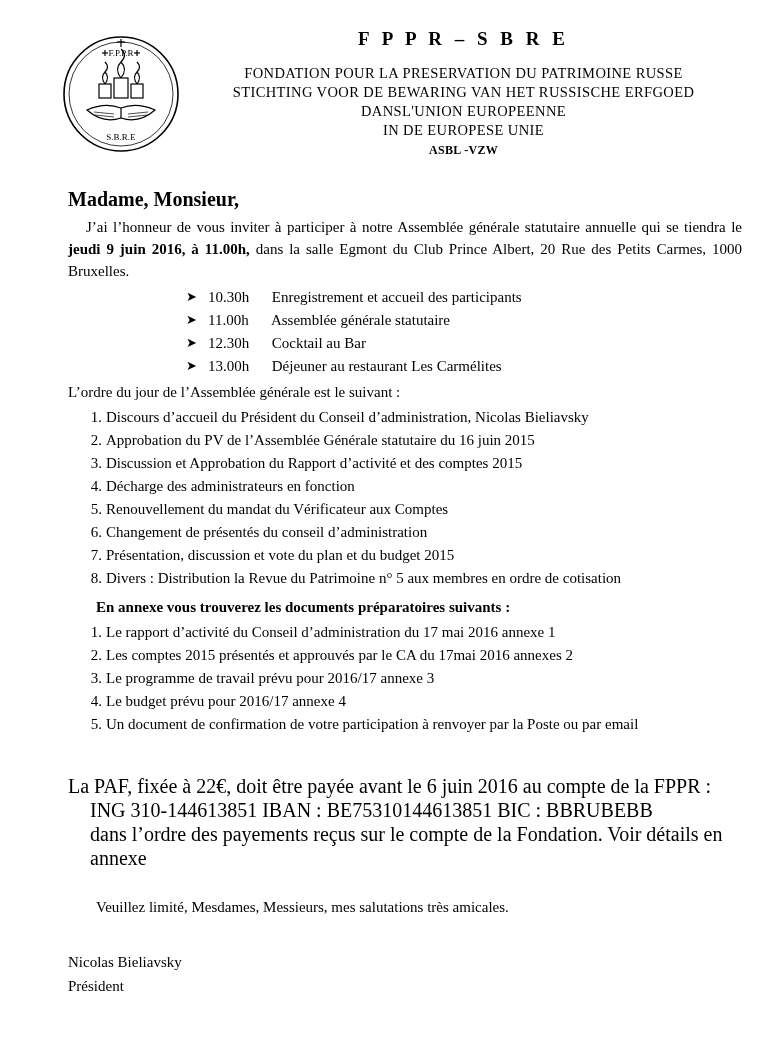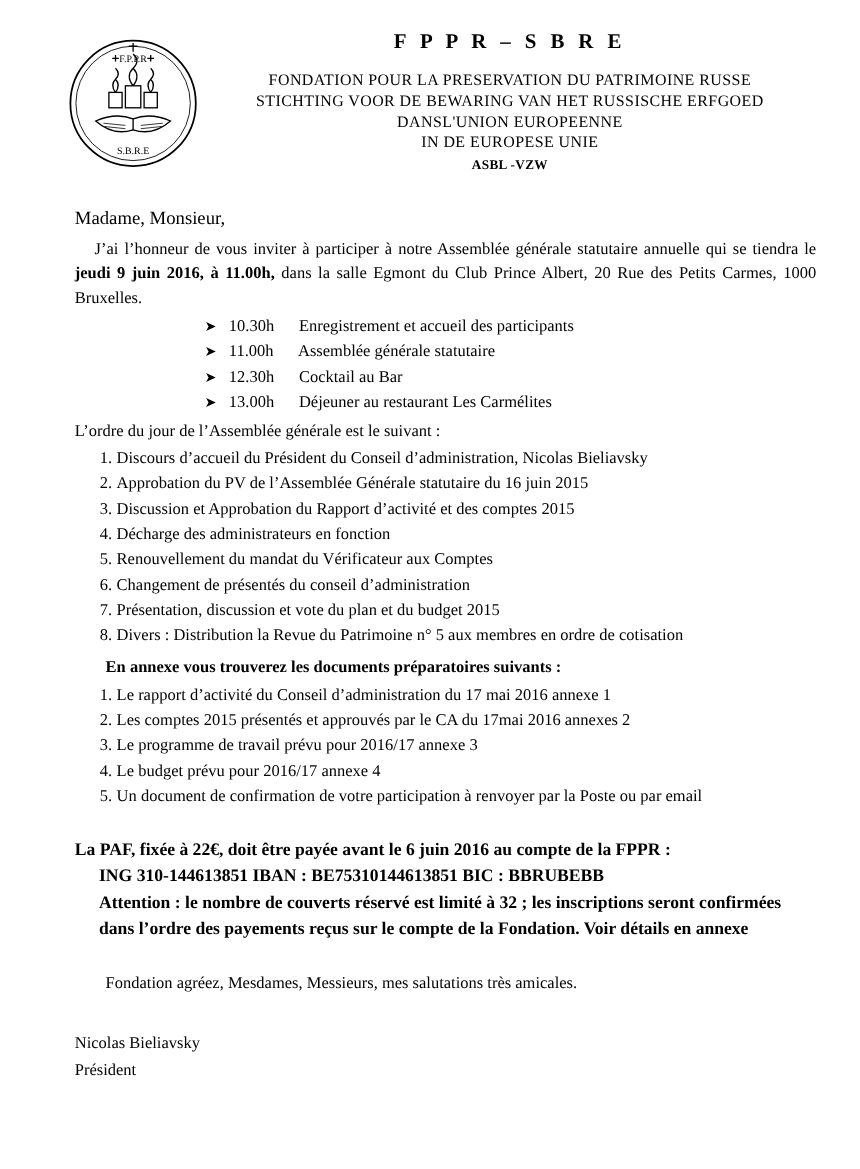--- a/index.html
+++ b/index.html
@@ -68,22 +68,22 @@
     padding: 0 40px 0 68px;
     font-size: 15px;
     line-height: 22px;
   }
   .date-line {
     margin-top: 22px;
     margin-bottom: 26px;
     font-size: 15px;
   }
   .salutation {
-    font-weight: normal;
-    font-size: 17px;
+    font-weight: bold;
+    font-size: 20px;
     margin-bottom: 6px;
   }
   .para {
     text-align: justify;
     margin: 0 0 2px 0;
     text-indent: 0;
   }
   .para.indent { text-indent: 18px; }
   .b { font-weight: bold; }
 
@@ -129,23 +129,23 @@
     text-align: right;
   }
 
   .annex-head {
     font-weight: bold;
     margin-top: 6px;
     margin-left: 28px;
   }
 
   .paf-block {
-    margin-top: 25px;
-    font-weight: bold;
-    font-size: 16px;
+    margin-top: 38px;
+    font-weight: normal;
+    font-size: 20px;
     line-height: 24px;
   }
   .paf-block .l1 { margin-left: 0; }
   .paf-block .l2 { margin-left: 22px; }
   .paf-block .l3 { margin-left: 22px; }
   .paf-block .l4 { margin-left: 22px; }
 
   .closing {
     margin-top: 26px;
     margin-left: 28px;
@@ -257,25 +257,24 @@
       <li>Le rapport d’activité  du Conseil d’administration du   17 mai  2016 annexe 1</li>
       <li>Les comptes 2015 présentés et approuvés par le CA du  17mai   2016 annexes 2</li>
       <li>Le programme de travail  prévu pour 2016/17    annexe 3</li>
       <li>Le budget prévu pour 2016/17    annexe 4</li>
       <li>Un document de confirmation de votre participation   à renvoyer par la Poste ou par email</li>
     </ol>
 
     <div class="paf-block">
       <div class="l1">La PAF,  fixée à 22€,  doit être payée avant le 6 juin 2016  au compte de la FPPR :</div>
       <div class="l2">ING 310-144613851   IBAN : BE75310144613851  BIC : BBRUBEBB</div>
-      <div class="l3">Attention : le nombre de couverts réservé est  limité  à 32 ; les inscriptions  seront confirmées</div>
       <div class="l4">dans l’ordre des payements reçus sur le compte de la Fondation.  Voir détails en annexe</div>
     </div>
 
-    <div class="closing">Fondation agréez, Mesdames, Messieurs, mes salutations très amicales.</div>
+    <div class="closing">Veuillez limité, Mesdames, Messieurs, mes salutations très amicales.</div>
 
     <div class="signature">
       <div>Nicolas Bieliavsky</div>
       <div>Président</div>
     </div>
 
   </div>
 </div>
 
 </body></html>

